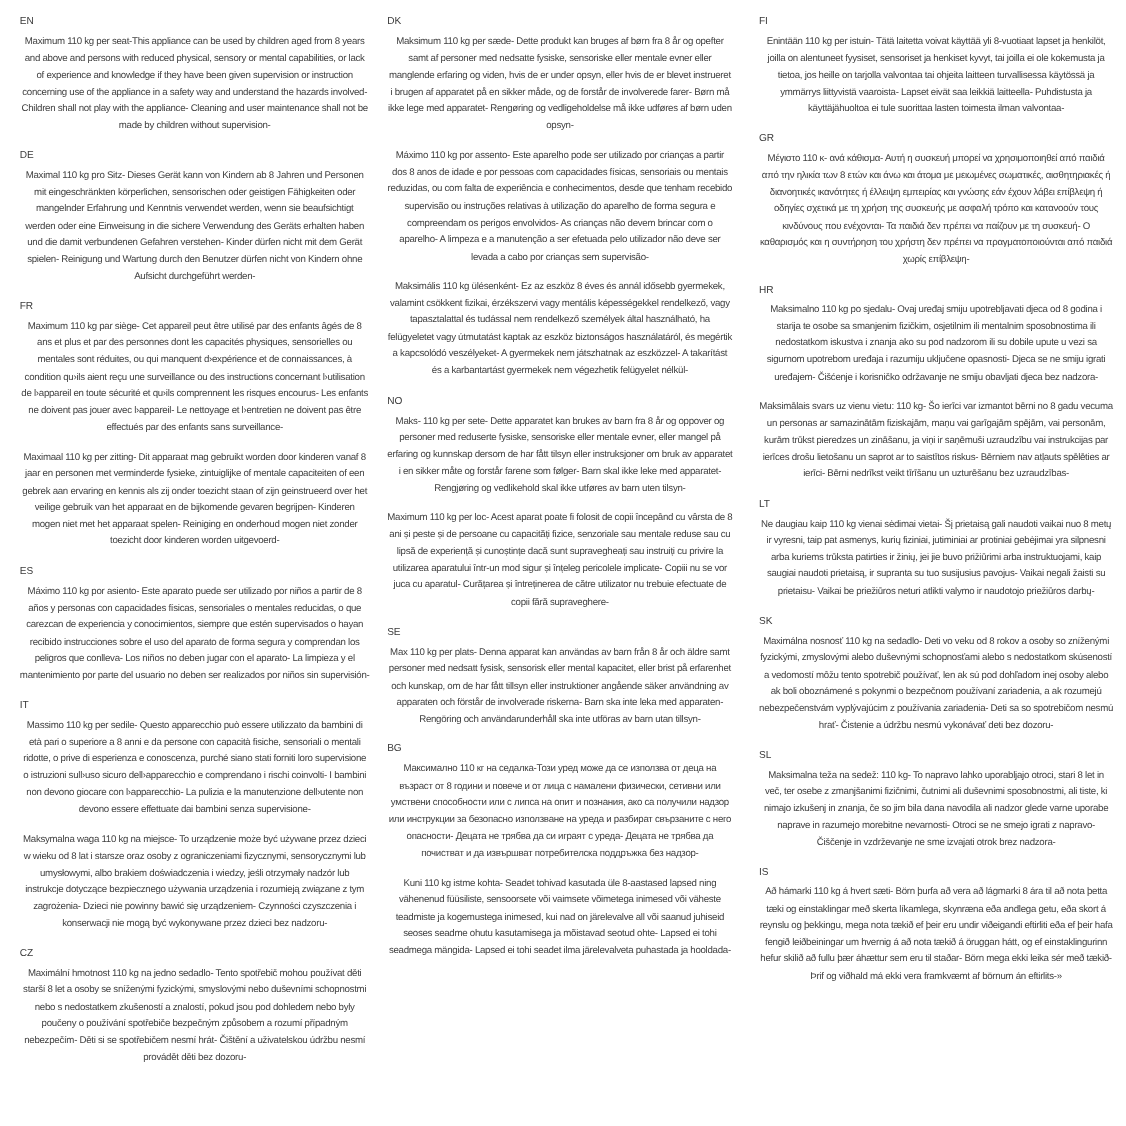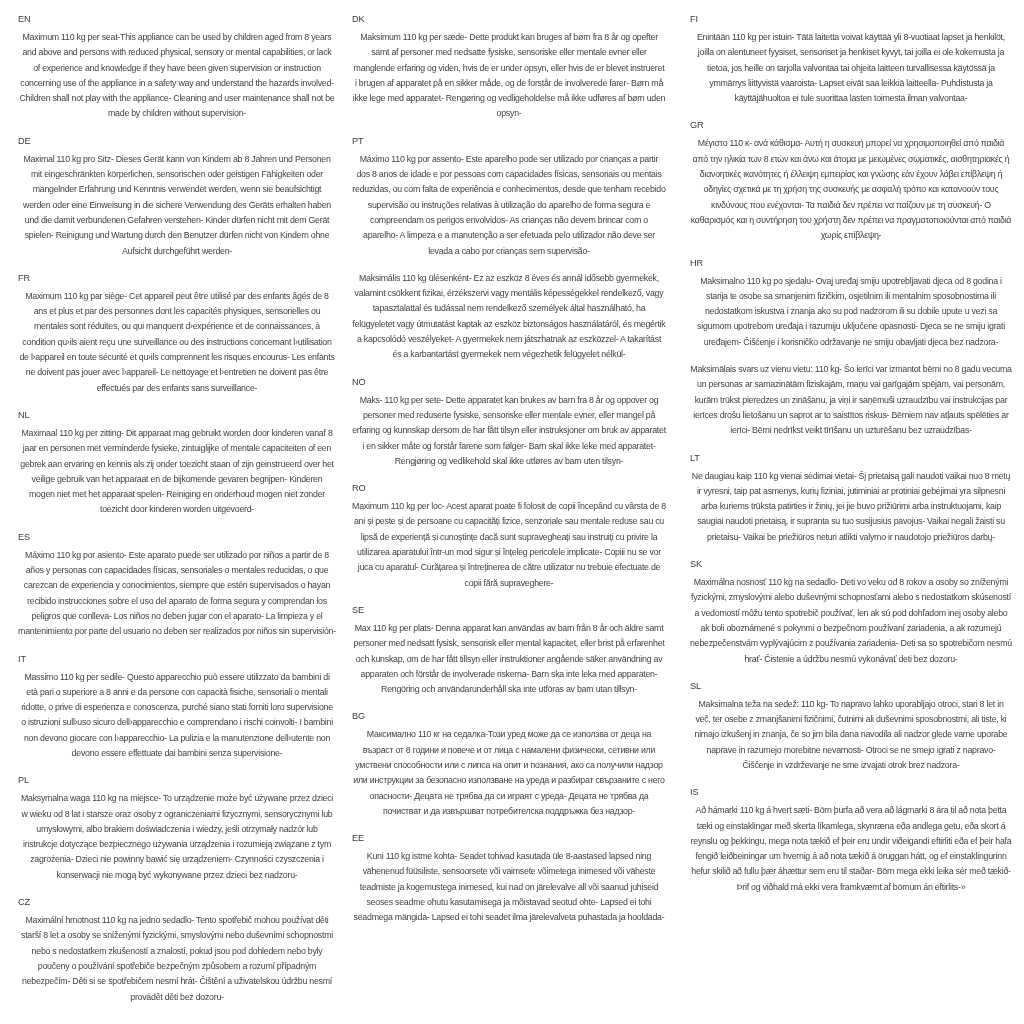--- a/index.html
+++ b/index.html
@@ -56,71 +56,66 @@
     </section>
     <section class="lang-section">
       <div class="lang-code">DE</div>
       <p class="lang-text">Maximal 110 kg pro Sitz- Dieses Gerät kann von Kindern ab 8 Jahren und Personen mit eingeschränkten körperlichen, sensorischen oder geistigen Fähigkeiten oder mangelnder Erfahrung und Kenntnis verwendet werden, wenn sie beaufsichtigt werden oder eine Einweisung in die sichere Verwendung des Geräts erhalten haben und die damit verbundenen Gefahren verstehen- Kinder dürfen nicht mit dem Gerät spielen- Reinigung und Wartung durch den Benutzer dürfen nicht von Kindern ohne Aufsicht durchgeführt werden-</p>
     </section>
     <section class="lang-section">
       <div class="lang-code">FR</div>
       <p class="lang-text">Maximum 110 kg par siège- Cet appareil peut être utilisé par des enfants âgés de 8 ans et plus et par des personnes dont les capacités physiques, sensorielles ou mentales sont réduites, ou qui manquent d›expérience et de connaissances, à condition qu›ils aient reçu une surveillance ou des instructions concernant l›utilisation de l›appareil en toute sécurité et qu›ils comprennent les risques encourus- Les enfants ne doivent pas jouer avec l›appareil- Le nettoyage et l›entretien ne doivent pas être effectués par des enfants sans surveillance-</p>
     </section>
     <section class="lang-section">
-      <div class="lang-code">NL</div>
       <p class="lang-text">Maximaal 110 kg per zitting- Dit apparaat mag gebruikt worden door kinderen vanaf 8 jaar en personen met verminderde fysieke, zintuiglijke of mentale capaciteiten of een gebrek aan ervaring en kennis als zij onder toezicht staan of zijn geinstrueerd over het veilige gebruik van het apparaat en de bijkomende gevaren begrijpen- Kinderen mogen niet met het apparaat spelen- Reiniging en onderhoud mogen niet zonder toezicht door kinderen worden uitgevoerd-</p>
     </section>
     <section class="lang-section">
       <div class="lang-code">ES</div>
       <p class="lang-text">Máximo 110 kg por asiento- Este aparato puede ser utilizado por niños a partir de 8 años y personas con capacidades físicas, sensoriales o mentales reducidas, o que carezcan de experiencia y conocimientos, siempre que estén supervisados o hayan recibido instrucciones sobre el uso del aparato de forma segura y comprendan los peligros que conlleva- Los niños no deben jugar con el aparato- La limpieza y el mantenimiento por parte del usuario no deben ser realizados por niños sin supervisión-</p>
     </section>
     <section class="lang-section">
       <div class="lang-code">IT</div>
       <p class="lang-text">Massimo 110 kg per sedile- Questo apparecchio può essere utilizzato da bambini di età pari o superiore a 8 anni e da persone con capacità fisiche, sensoriali o mentali ridotte, o prive di esperienza e conoscenza, purché siano stati forniti loro supervisione o istruzioni sull›uso sicuro dell›apparecchio e comprendano i rischi coinvolti- I bambini non devono giocare con l›apparecchio- La pulizia e la manutenzione dell›utente non devono essere effettuate dai bambini senza supervisione-</p>
     </section>
     <section class="lang-section">
-      <div class="lang-code">PL</div>
       <p class="lang-text">Maksymalna waga 110 kg na miejsce- To urządzenie może być używane przez dzieci w wieku od 8 lat i starsze oraz osoby z ograniczeniami fizycznymi, sensorycznymi lub umysłowymi, albo brakiem doświadczenia i wiedzy, jeśli otrzymały nadzór lub instrukcje dotyczące bezpiecznego używania urządzenia i rozumieją związane z tym zagrożenia- Dzieci nie powinny bawić się urządzeniem- Czynności czyszczenia i konserwacji nie mogą być wykonywane przez dzieci bez nadzoru-</p>
     </section>
     <section class="lang-section">
       <div class="lang-code">CZ</div>
       <p class="lang-text">Maximální hmotnost 110 kg na jedno sedadlo- Tento spotřebič mohou používat děti starší 8 let a osoby se sníženými fyzickými, smyslovými nebo duševními schopnostmi nebo s nedostatkem zkušeností a znalostí, pokud jsou pod dohledem nebo byly poučeny o používání spotřebiče bezpečným způsobem a rozumí případným nebezpečím- Děti si se spotřebičem nesmí hrát- Čištění a uživatelskou údržbu nesmí provádět děti bez dozoru-</p>
     </section>
   </div>
 
   <div class="col col-2">
     <section class="lang-section">
       <div class="lang-code">DK</div>
       <p class="lang-text">Maksimum 110 kg per sæde- Dette produkt kan bruges af børn fra 8 år og opefter samt af personer med nedsatte fysiske, sensoriske eller mentale evner eller manglende erfaring og viden, hvis de er under opsyn, eller hvis de er blevet instrueret i brugen af apparatet på en sikker måde, og de forstår de involverede farer- Børn må ikke lege med apparatet- Rengøring og vedligeholdelse må ikke udføres af børn uden opsyn-</p>
     </section>
     <section class="lang-section">
-      <div class="lang-code">PT</div>
       <p class="lang-text">Máximo 110 kg por assento- Este aparelho pode ser utilizado por crianças a partir dos 8 anos de idade e por pessoas com capacidades físicas, sensoriais ou mentais reduzidas, ou com falta de experiência e conhecimentos, desde que tenham recebido supervisão ou instruções relativas à utilização do aparelho de forma segura e compreendam os perigos envolvidos- As crianças não devem brincar com o aparelho- A limpeza e a manutenção a ser efetuada pelo utilizador não deve ser levada a cabo por crianças sem supervisão-</p>
     </section>
     <section class="lang-section">
       <p class="lang-text">Maksimális 110 kg ülésenként- Ez az eszköz 8 éves és annál idősebb gyermekek, valamint csökkent fizikai, érzékszervi vagy mentális képességekkel rendelkező, vagy tapasztalattal és tudással nem rendelkező személyek által használható, ha felügyeletet vagy útmutatást kaptak az eszköz biztonságos használatáról, és megértik a kapcsolódó veszélyeket- A gyermekek nem játszhatnak az eszközzel- A takarítást és a karbantartást gyermekek nem végezhetik felügyelet nélkül-</p>
     </section>
     <section class="lang-section">
       <div class="lang-code">NO</div>
       <p class="lang-text">Maks- 110 kg per sete- Dette apparatet kan brukes av barn fra 8 år og oppover og personer med reduserte fysiske, sensoriske eller mentale evner, eller mangel på erfaring og kunnskap dersom de har fått tilsyn eller instruksjoner om bruk av apparatet i en sikker måte og forstår farene som følger- Barn skal ikke leke med apparatet- Rengjøring og vedlikehold skal ikke utføres av barn uten tilsyn-</p>
     </section>
     <section class="lang-section">
-      <div class="lang-code">RO</div>
       <p class="lang-text">Maximum 110 kg per loc- Acest aparat poate fi folosit de copii începând cu vârsta de 8 ani și peste și de persoane cu capacități fizice, senzoriale sau mentale reduse sau cu lipsă de experiență și cunoștințe dacă sunt supravegheați sau instruiți cu privire la utilizarea aparatului într-un mod sigur și înțeleg pericolele implicate- Copiii nu se vor juca cu aparatul- Curățarea și întreținerea de către utilizator nu trebuie efectuate de copii fără supraveghere-</p>
     </section>
     <section class="lang-section">
       <div class="lang-code">SE</div>
       <p class="lang-text">Max 110 kg per plats- Denna apparat kan användas av barn från 8 år och äldre samt personer med nedsatt fysisk, sensorisk eller mental kapacitet, eller brist på erfarenhet och kunskap, om de har fått tillsyn eller instruktioner angående säker användning av apparaten och förstår de involverade riskerna- Barn ska inte leka med apparaten- Rengöring och användarunderhåll ska inte utföras av barn utan tillsyn-</p>
     </section>
     <section class="lang-section">
       <div class="lang-code">BG</div>
       <p class="lang-text">Максимално 110 кг на седалка-Този уред може да се използва от деца на възраст от 8 години и повече и от лица с намалени физически, сетивни или умствени способности или с липса на опит и познания, ако са получили надзор или инструкции за безопасно използване на уреда и разбират свързаните с него опасности- Децата не трябва да си играят с уреда- Децата не трябва да почистват и да извършват потребителска поддръжка без надзор-</p>
     </section>
     <section class="lang-section">
-      <div class="lang-code">EE</div>
       <p class="lang-text">Kuni 110 kg istme kohta- Seadet tohivad kasutada üle 8-aastased lapsed ning vähenenud füüsiliste, sensoorsete või vaimsete võimetega inimesed või väheste teadmiste ja kogemustega inimesed, kui nad on järelevalve all või saanud juhiseid seoses seadme ohutu kasutamisega ja mõistavad seotud ohte- Lapsed ei tohi seadmega mängida- Lapsed ei tohi seadet ilma järelevalveta puhastada ja hooldada-</p>
     </section>
   </div>
 
   <div class="col col-3">
     <section class="lang-section">
       <div class="lang-code">FI</div>
       <p class="lang-text">Enintään 110 kg per istuin- Tätä laitetta voivat käyttää yli 8-vuotiaat lapset ja henkilöt, joilla on alentuneet fyysiset, sensoriset ja henkiset kyvyt, tai joilla ei ole kokemusta ja tietoa, jos heille on tarjolla valvontaa tai ohjeita laitteen turvallisessa käytössä ja ymmärrys liittyvistä vaaroista- Lapset eivät saa leikkiä laitteella- Puhdistusta ja käyttäjähuoltoa ei tule suorittaa lasten toimesta ilman valvontaa-</p>
     </section>
     <section class="lang-section">

